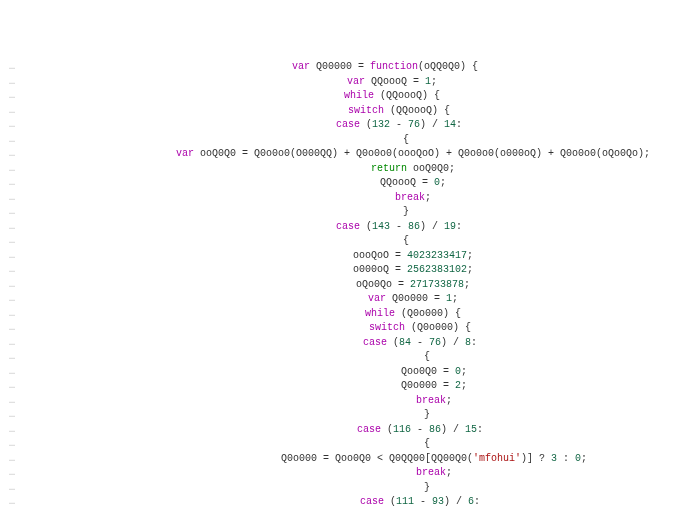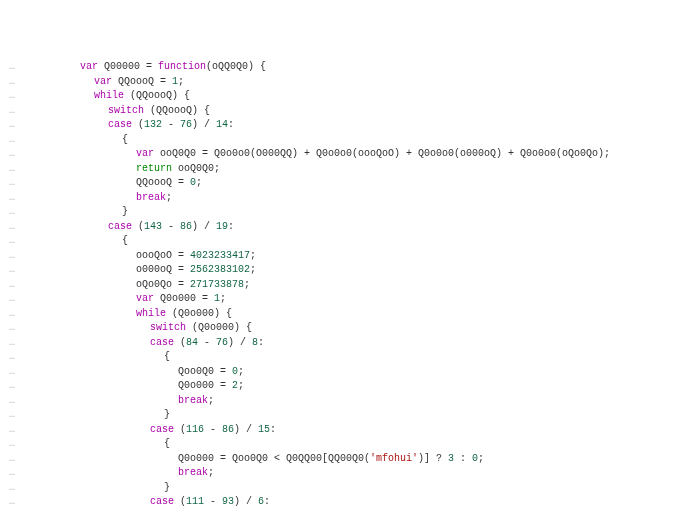--- a/index.html
+++ b/index.html
@@ -24,21 +24,21 @@
     .bars {
       display: flex;
       flex-shrink: 0;
     }
     .bar {
       width: 1px;
       background: #e6e6e6;
       margin-right: 13px;
       align-self: stretch;
     }
-    .content { flex: 1; }
+    .content { flex: 1; text-align: center; }
     .kw { color: #aa00aa; }
     .num { color: #116644; }
     .str { color: #aa1111; }
     .ret { color: #008800; }
   </style>
 </head>
 <body>
 
 
 

